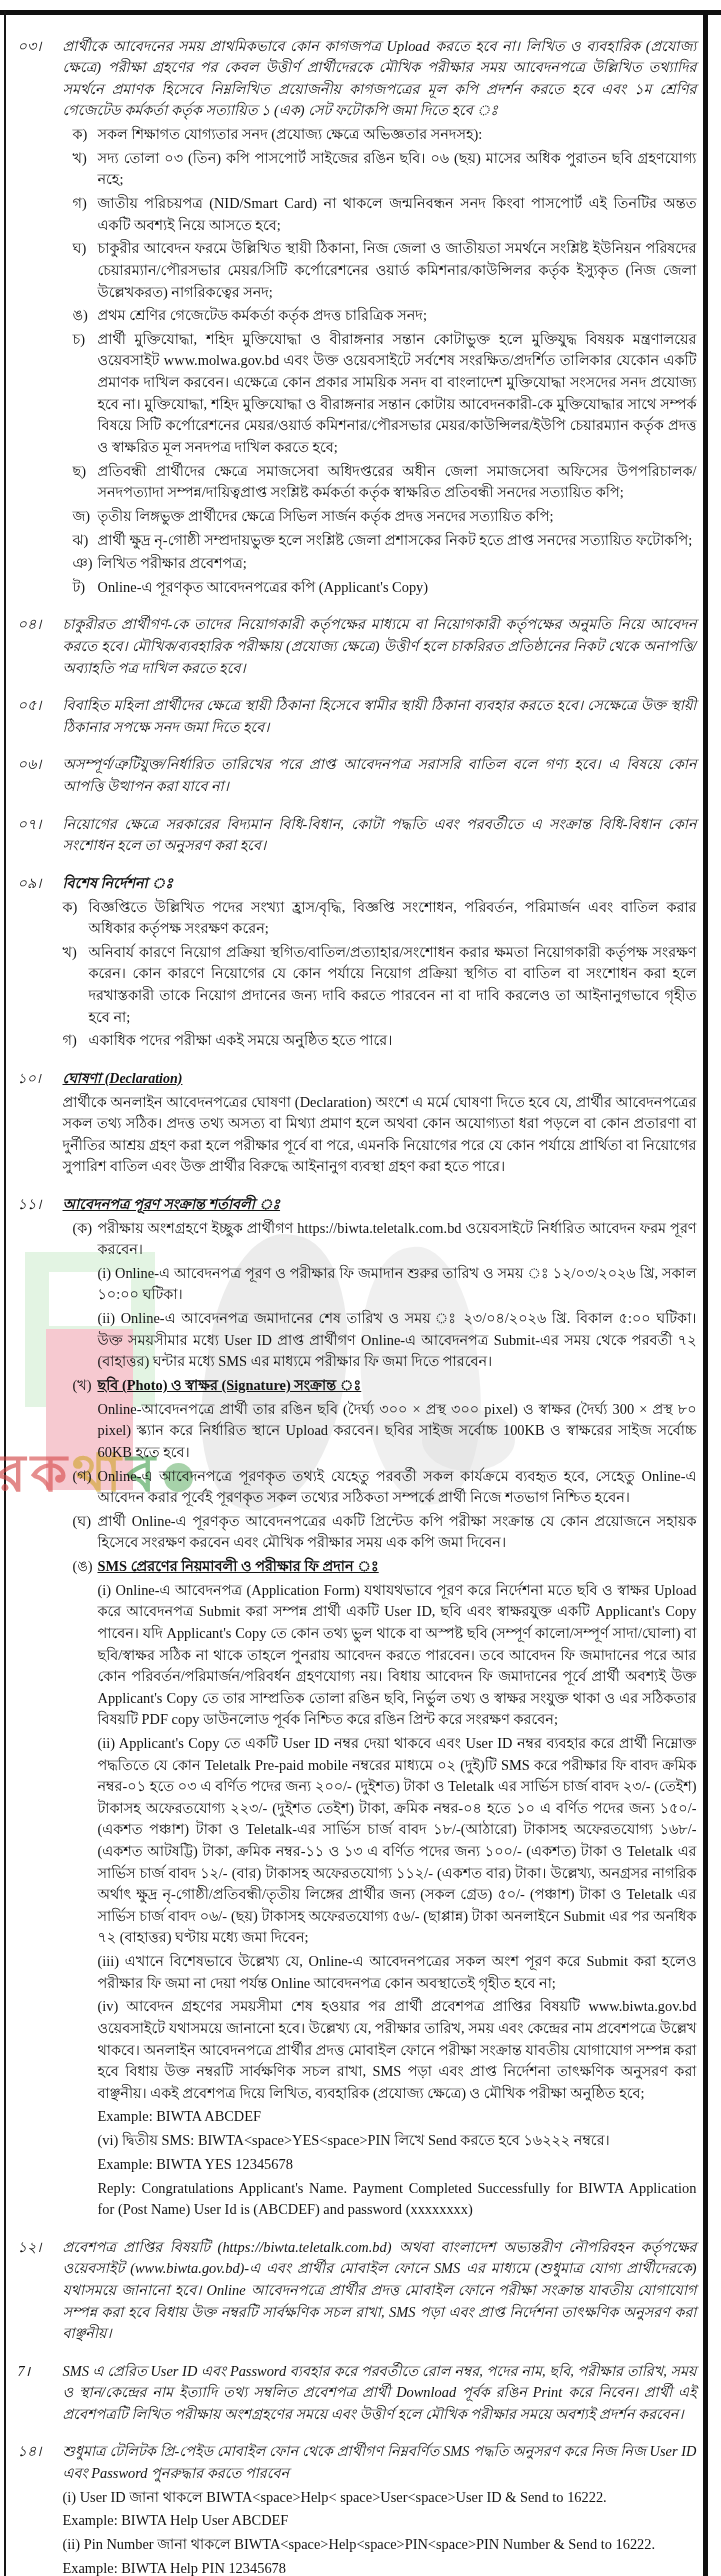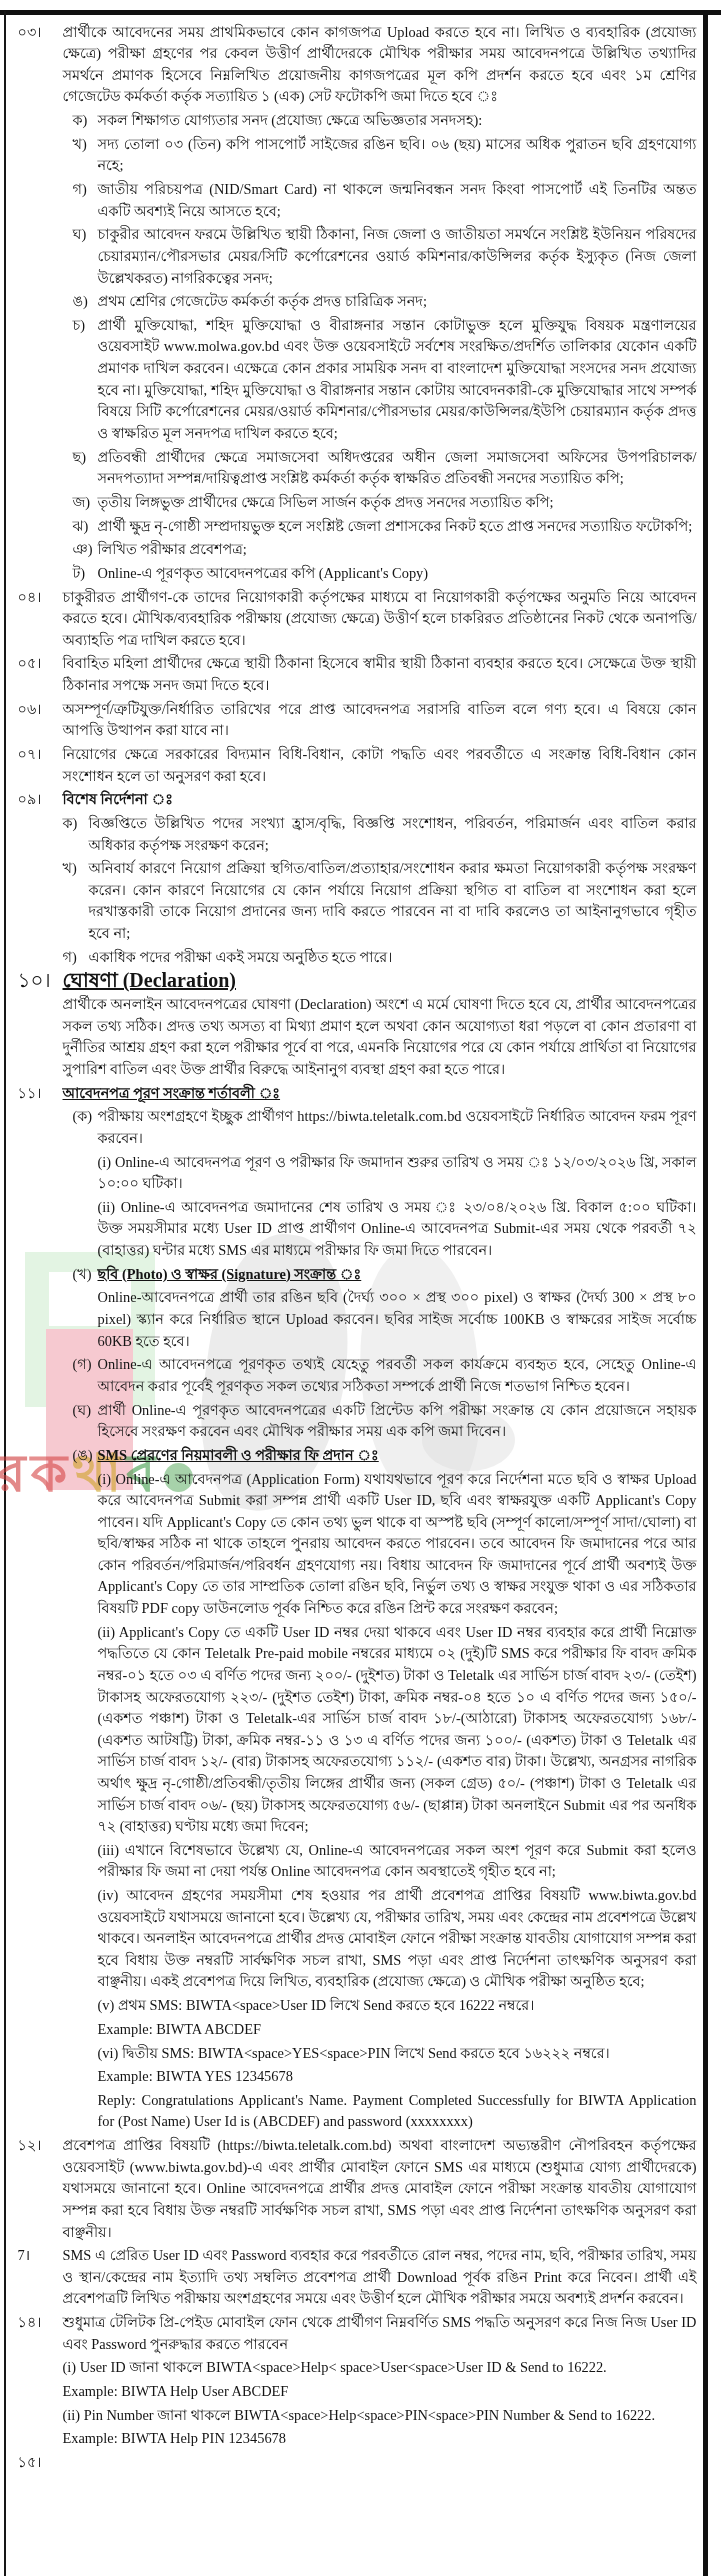--- a/index.html
+++ b/index.html
@@ -28,31 +28,31 @@
   .wm-dot{display:inline-block;width:29px;height:29px;border-radius:50%;background:#49a34f;opacity:.8;vertical-align:middle;margin-left:3.1px;}
 
   
   .content{
     position:absolute;z-index:2;
     left:15.5px;top:19.6px;width:681px;
     font-size:14.4px;line-height:21.6px;
     text-align:justify;
   }
   .blk{position:relative;margin:0 0 2.1px 0;word-wrap:break-word;}
-  .blk.clause{margin-top:2px;}
+  .blk.clause{margin-top:16px;font-style:italic;}
   .num{position:absolute;left:2.1px;top:0;width:44px;text-align:left;}
   .label{position:absolute;left:57px;top:0;}
   .sub2 .label{left:47px;}
   .body{display:block;padding-left:47px;}
   .sub .body{padding-left:82px;}
   .sub2 .body{padding-left:73px;}
   .p2 .body{padding-left:82px;}
   .b{font-weight:bold;}
   .u{text-decoration:underline;}
-  .hd{font-size:20px;}
+  .hd{font-size:14px;}
 </style>
 </head>
 <body>
 
 <div class="page">
 
   <div class="b-top"></div>
   <div class="b-left"></div>
   <div class="b-right"></div>
 
@@ -191,23 +191,20 @@
       <div class="blk p2">
         <div class="body"><span>(ii) Applicant's Copy তে একটি User ID নম্বর দেয়া থাকবে এবং User ID নম্বর ব্যবহার করে প্রার্থী নিম্নোক্ত পদ্ধতিতে যে কোন Teletalk Pre-paid mobile নম্বরের মাধ্যমে ০২ (দুই)টি SMS করে পরীক্ষার ফি বাবদ ক্রমিক নম্বর-০১ হতে ০৩ এ বর্ণিত পদের জন্য ২০০/- (দুইশত) টাকা ও Teletalk এর সার্ভিস চার্জ বাবদ ২৩/- (তেইশ) টাকাসহ অফেরতযোগ্য ২২৩/- (দুইশত তেইশ) টাকা, ক্রমিক নম্বর-০৪ হতে ১০ এ বর্ণিত পদের জন্য ১৫০/- (একশত পঞ্চাশ) টাকা ও Teletalk-এর সার্ভিস চার্জ বাবদ ১৮/-(আঠারো) টাকাসহ অফেরতযোগ্য ১৬৮/- (একশত আটষট্টি) টাকা, ক্রমিক নম্বর-১১ ও ১৩ এ বর্ণিত পদের জন্য ১০০/- (একশত) টাকা ও Teletalk এর সার্ভিস চার্জ বাবদ ১২/- (বার) টাকাসহ অফেরতযোগ্য ১১২/- (একশত বার) টাকা। উল্লেখ্য, অনগ্রসর নাগরিক অর্থাৎ ক্ষুদ্র নৃ-গোষ্ঠী/প্রতিবন্ধী/তৃতীয় লিঙ্গের প্রার্থীর জন্য (সকল গ্রেড) ৫০/- (পঞ্চাশ) টাকা ও Teletalk এর সার্ভিস চার্জ বাবদ ০৬/- (ছয়) টাকাসহ অফেরতযোগ্য ৫৬/- (ছাপ্পান্ন) টাকা অনলাইনে Submit এর পর অনধিক ৭২ (বাহাত্তর) ঘণ্টায় মধ্যে জমা দিবেন;</span></div>
       </div>
       <div class="blk p2">
         <div class="body"><span>(iii) এখানে বিশেষভাবে উল্লেখ্য যে, Online-এ আবেদনপত্রের সকল অংশ পূরণ করে Submit করা হলেও পরীক্ষার ফি জমা না দেয়া পর্যন্ত Online আবেদনপত্র কোন অবস্থাতেই গৃহীত হবে না;</span></div>
       </div>
       <div class="blk p2">
         <div class="body"><span>(iv) আবেদন গ্রহণের সময়সীমা শেষ হওয়ার পর প্রার্থী প্রবেশপত্র প্রাপ্তির বিষয়টি www.biwta.gov.bd ওয়েবসাইটে যথাসময়ে জানানো হবে। উল্লেখ্য যে, পরীক্ষার তারিখ, সময় এবং কেন্দ্রের নাম প্রবেশপত্রে উল্লেখ থাকবে। অনলাইন আবেদনপত্রে প্রার্থীর প্রদত্ত মোবাইল ফোনে পরীক্ষা সংক্রান্ত যাবতীয় যোগাযোগ সম্পন্ন করা হবে বিধায় উক্ত নম্বরটি সার্বক্ষণিক সচল রাখা, SMS পড়া এবং প্রাপ্ত নির্দেশনা তাৎক্ষণিক অনুসরণ করা বাঞ্ছনীয়। একই প্রবেশপত্র দিয়ে লিখিত, ব্যবহারিক (প্রযোজ্য ক্ষেত্রে) ও মৌখিক পরীক্ষা অনুষ্ঠিত হবে;</span></div>
       </div>
       <div class="blk p2">
-        <div class="body"><span>(v) প্রথম SMS: BIWTA&lt;space&gt;User ID লিখে Send করতে হবে 16222 নম্বরে।</span></div>
-      </div>
-      <div class="blk p2">
         <div class="body"><span>Example: BIWTA ABCDEF</span></div>
       </div>
       <div class="blk p2">
         <div class="body"><span>(vi) দ্বিতীয় SMS: BIWTA&lt;space&gt;YES&lt;space&gt;PIN লিখে Send করতে হবে ১৬২২২ নম্বরে।</span></div>
       </div>
       <div class="blk p2">
         <div class="body"><span>Example: BIWTA YES 12345678</span></div>
       </div>
       <div class="blk p2">
         <div class="body"><span>Reply: Congratulations Applicant's Name. Payment Completed Successfully for BIWTA Application for (Post Name) User Id is (ABCDEF) and password (xxxxxxxx)</span></div>

